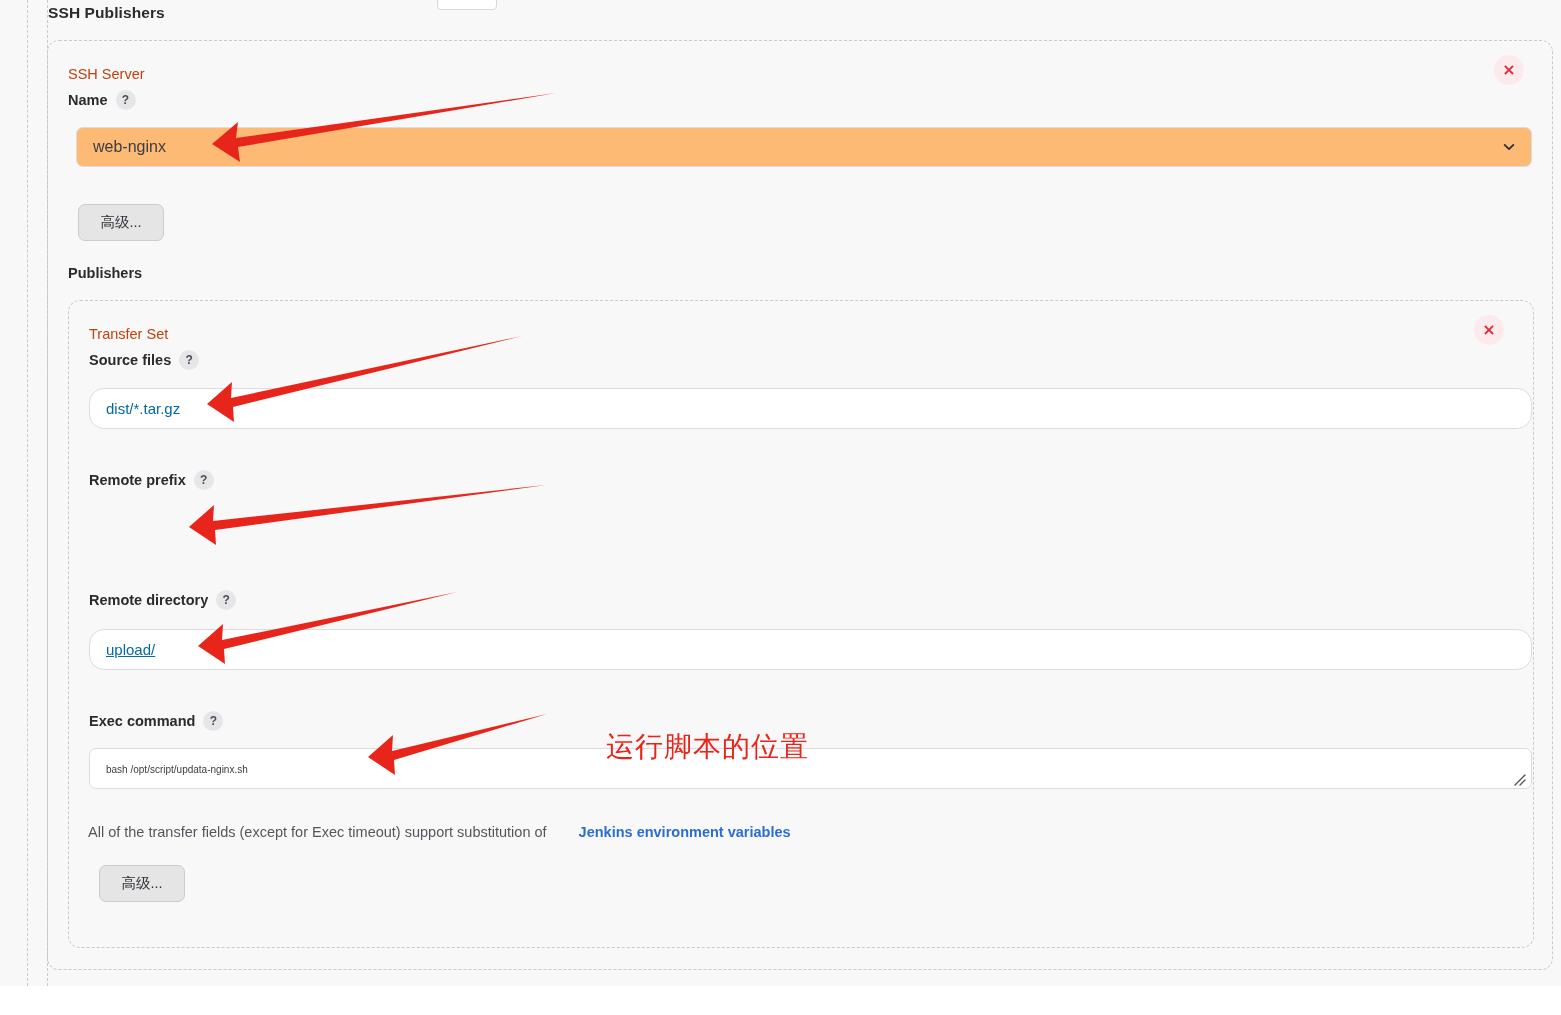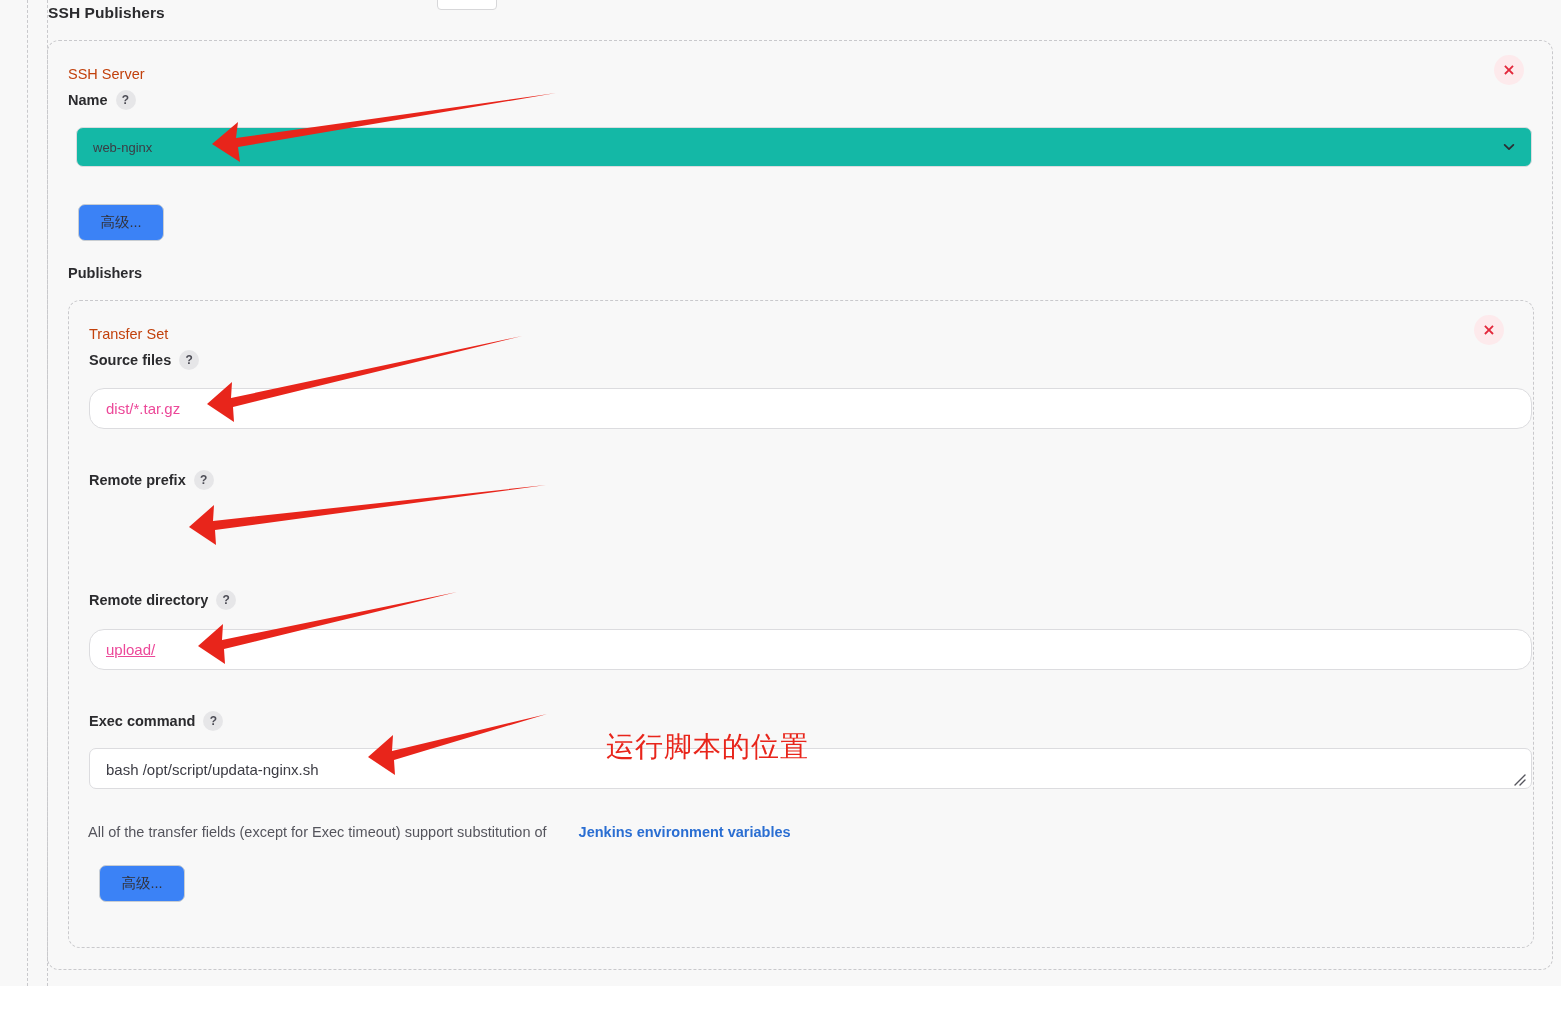--- a/index.html
+++ b/index.html
@@ -141,61 +141,61 @@
 
   
   .fld {
     position: absolute;
     box-sizing: border-box;
     background: #ffffff;
     border: 1px solid #dcdcdf;
     border-radius: 15px;
     font-family: "Liberation Sans", "DejaVu Sans", sans-serif;
     font-size: 15px;
-    color: #ec4899;
+    color: #0369a1;
     padding: 0 16px;
     outline: none;
   }
   .fld.focused {
     border: 1.5px solid #7b8794;
   }
   .fld::placeholder { color: #8a8a92; }
 
   
   .select-wrap {
     position: absolute;
     left: 76px; top: 127px;
     width: 1456px; height: 40px;
   }
   .select-box {
     box-sizing: border-box;
     width: 100%; height: 100%;
-    background: #14b8a6;
+    background: #fdba74;
     border: 1px solid #dcdcdf;
     border-radius: 7px;
     display: flex;
     align-items: center;
     padding: 0 16px;
-    font-size: 13px;
+    font-size: 16px;
     color: #3c3c44;
     cursor: pointer;
   }
   .chev {
     position: absolute;
     right: 16px; top: 50%;
     transform: translateY(-50%);
     width: 14px; height: 14px;
     pointer-events: none;
   }
 
   
   .btn-adv {
     position: absolute;
     box-sizing: border-box;
-    background: #3b82f6;
+    background: #e5e5e5;
     border: 1px solid #c8cdd2;
     border-radius: 7px;
     font-family: "Liberation Sans", "DejaVu Sans", sans-serif;
     font-size: 14.5px;
     color: #32323a;
     cursor: pointer;
     display: flex;
     align-items: center;
     justify-content: center;
   }
@@ -212,21 +212,21 @@
   }
 
   
   .ta {
     position: absolute;
     box-sizing: border-box;
     background: #ffffff;
     border: 1px solid #dcdcdf;
     border-radius: 7px;
     font-family: "Liberation Sans", "DejaVu Sans", sans-serif;
-    font-size: 15px;
+    font-size: 10px;
     color: #3c3c44;
     padding: 11px 16px;
     resize: none;
     overflow: hidden;
     outline: none;
     line-height: 20px;
   }
   .ta-grip {
     position: absolute;
     right: 5px; bottom: 4px;

